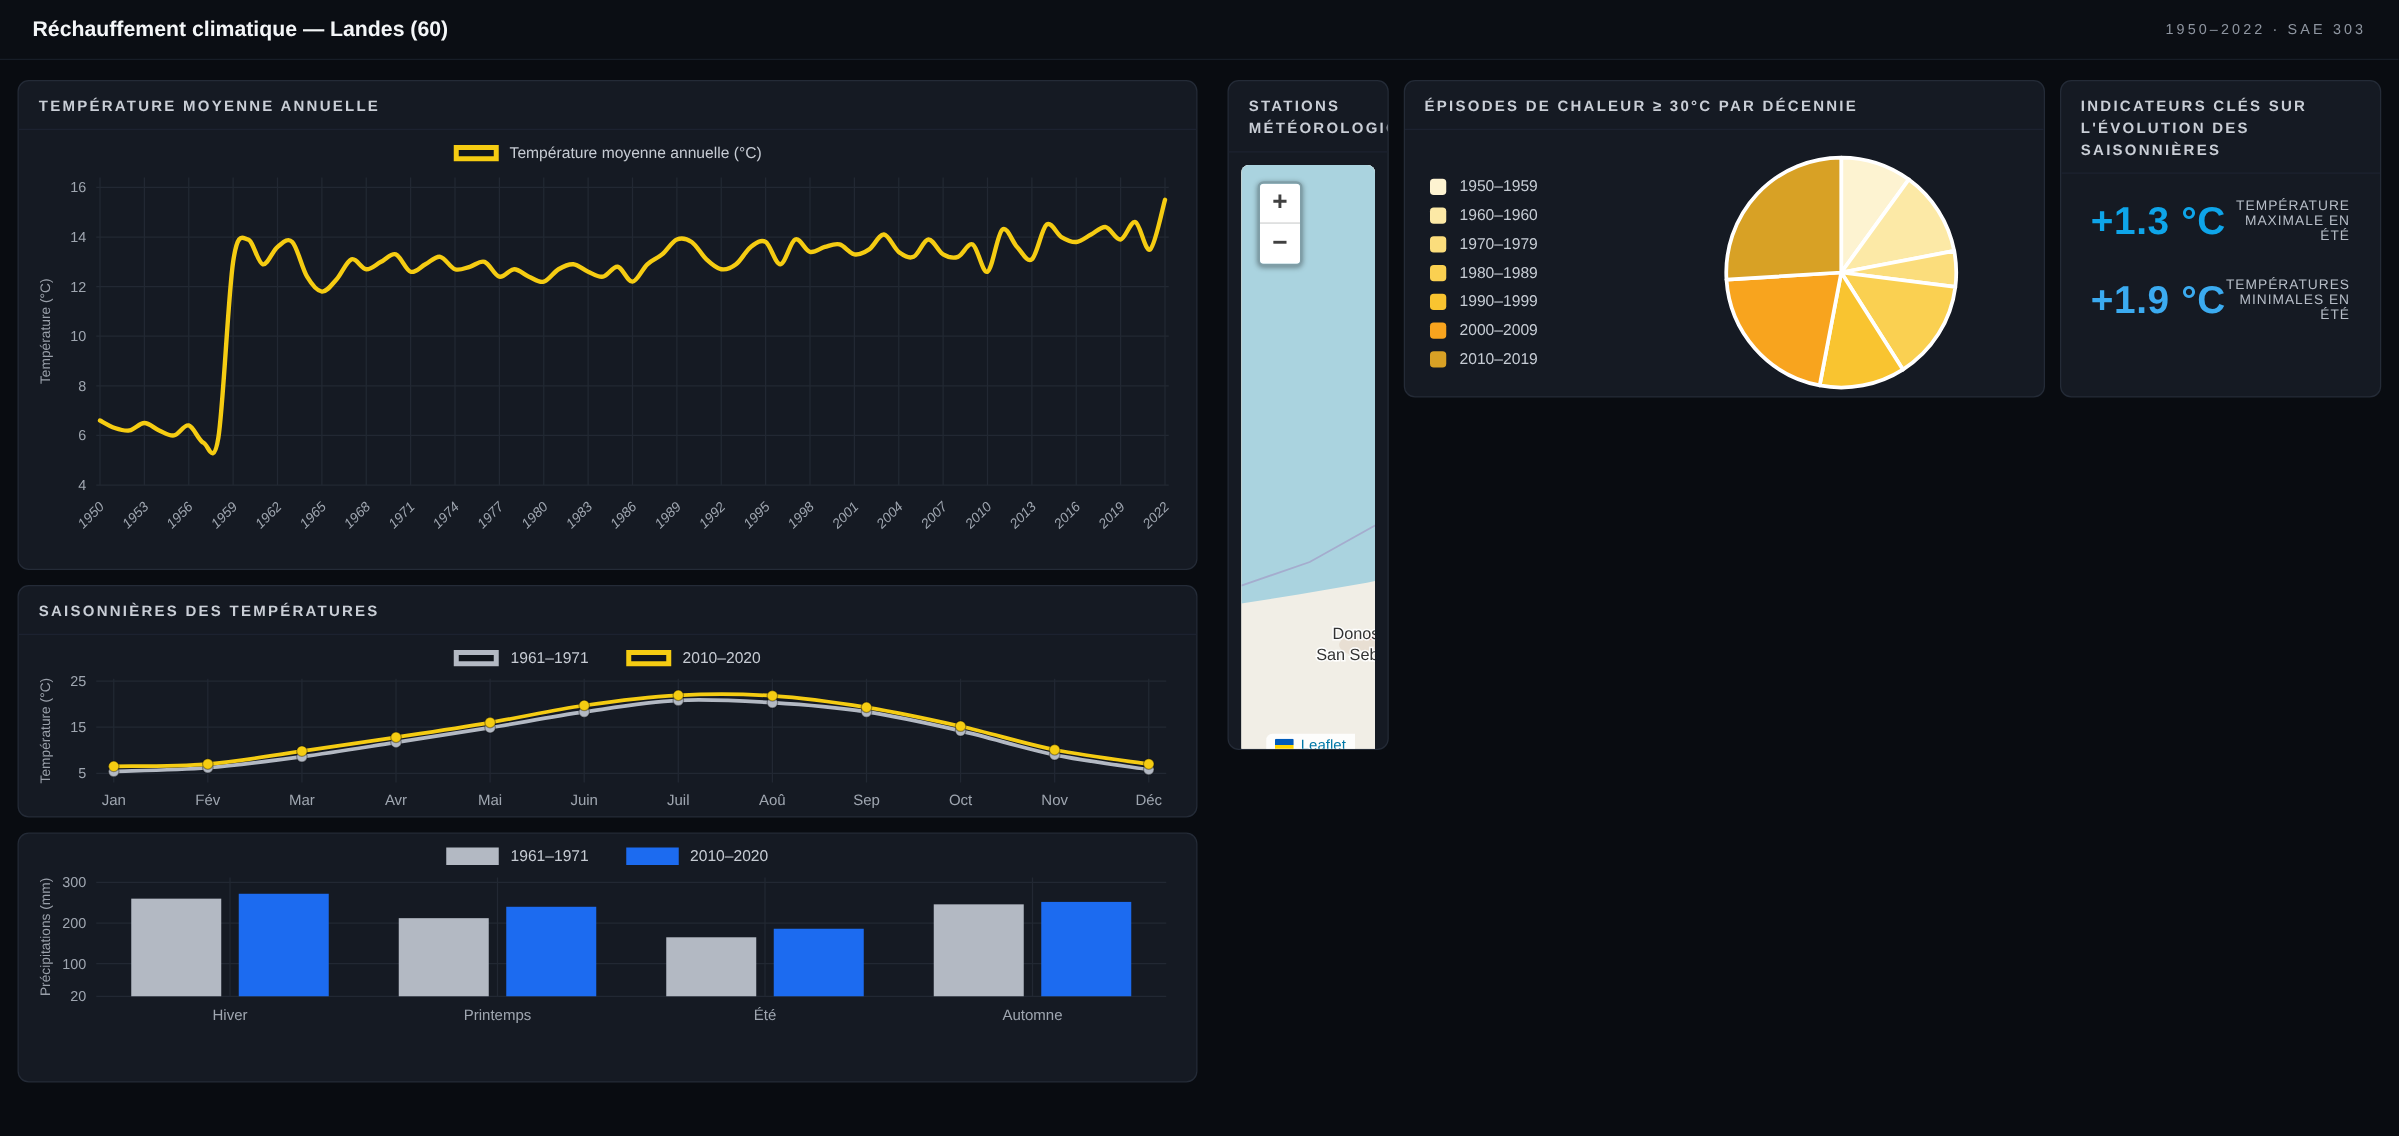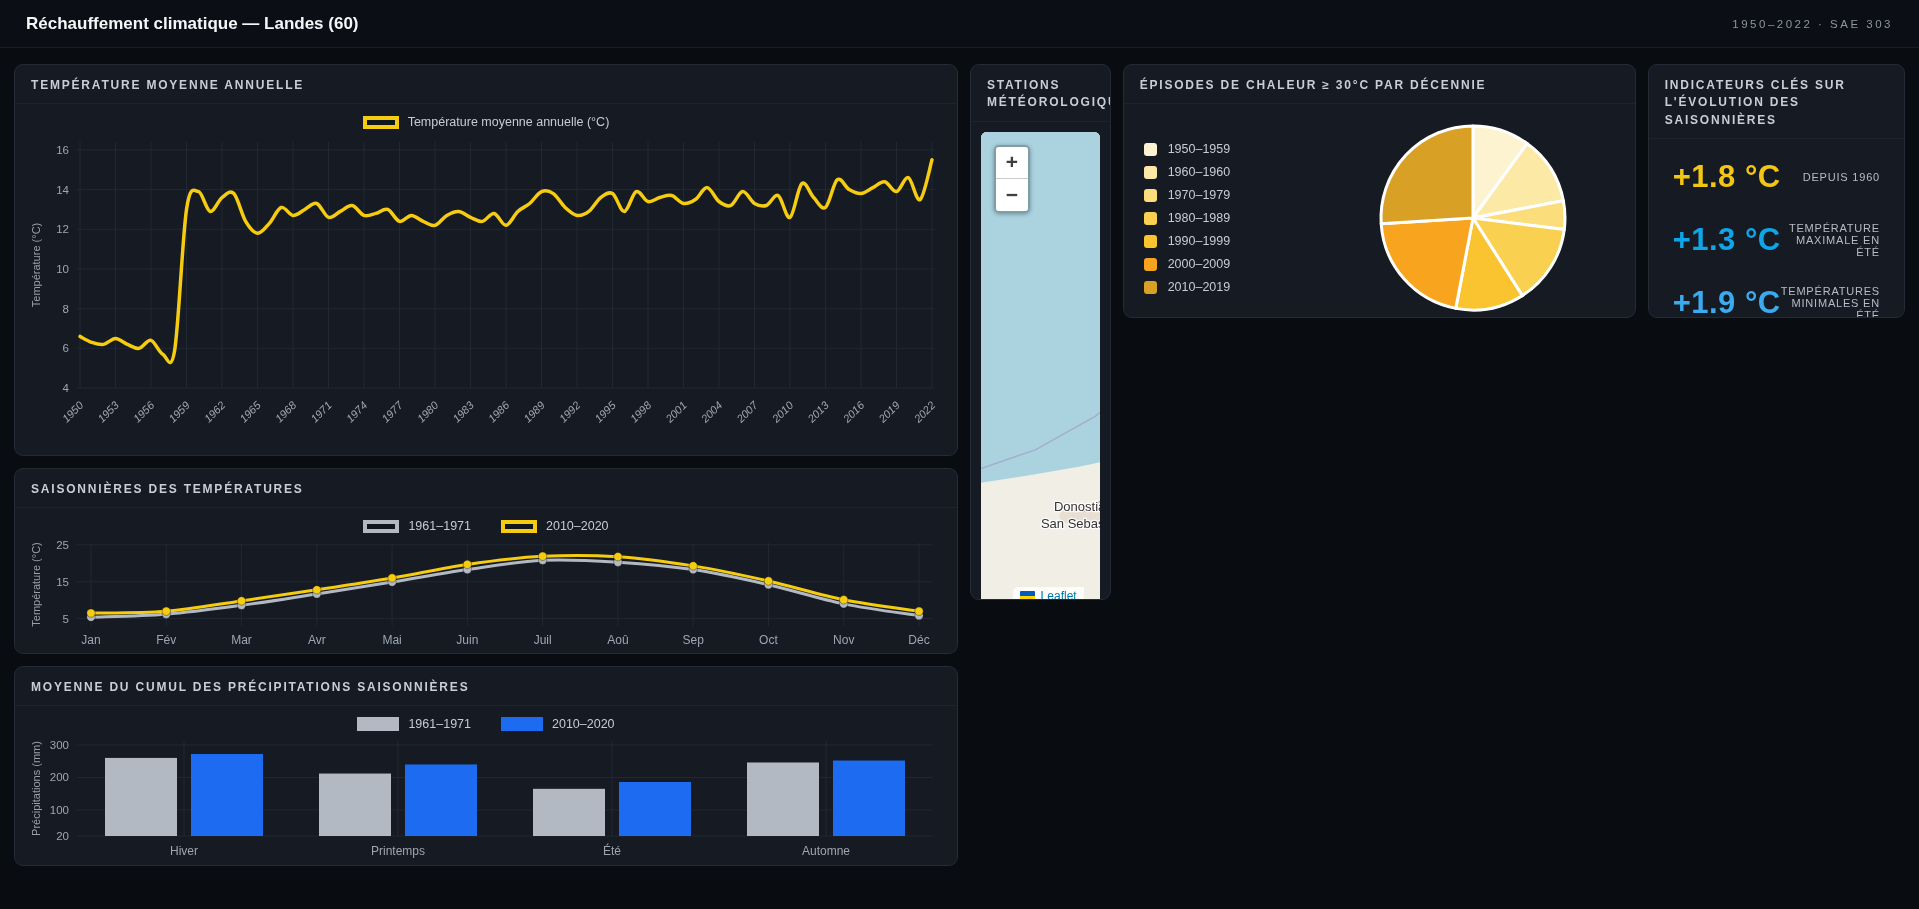--- a/index.html
+++ b/index.html
@@ -1,20 +1,20 @@
 <!DOCTYPE html>
 <html><head>
 <meta charset="utf-8">
 <style>
   html,body{margin:0;padding:0}
   body{width:1919px;height:909px;background:#090c11;font-family:"Liberation Sans",sans-serif;color:#dfe3e8;overflow:hidden}
   .header{height:48px;display:flex;align-items:center;justify-content:space-between;padding:0 26px;background:#0b0e14;border-bottom:1px solid #171d27;box-sizing:border-box}
   .h-title{font-size:17px;font-weight:bold;color:#f4f6f8}
   .h-right{font-size:11.5px;color:#8e95a0;letter-spacing:2.5px}
-  .content{display:flex;gap:12px;padding:16px 14px 0 14px}
+  .content{display:flex;gap:24px;padding:16px 14px 0 14px}
   .col-left{width:944px;display:flex;flex-direction:column;gap:12px}
   .col-right{flex:1;display:flex;flex-direction:row;gap:12px;min-width:0}
   .panel{background:#151a23;border:1px solid #242b37;border-radius:9px;box-sizing:border-box;overflow:hidden}
   .p-title{font-size:12px;font-weight:bold;letter-spacing:1.8px;color:#c9ced6;padding:12px 16px 9px;border-bottom:1px solid #1c2230;line-height:1.45}
   .p-annual{height:392px}.p-season{height:186px}.p-precip{height:200px}
   .p-map{height:536px}
   .bottom-row{display:flex;gap:12px;height:254px}
   .p-pie{width:513px}.p-ind{flex:1}
   .chart-legend{display:flex;justify-content:center;gap:30px;align-items:center;height:25px;margin-top:5px}
   .lg-item{display:flex;align-items:flex-end;gap:9px;cursor:pointer}
@@ -203,21 +203,20 @@
             <circle cx="515.6363636363636" cy="18.28" r="4.2" fill="#f5cc12" stroke="rgba(0,0,0,.35)" stroke-width="1"></circle>
             <circle cx="590.9090909090909" cy="18.648888888888884" r="4.2" fill="#f5cc12" stroke="rgba(0,0,0,.35)" stroke-width="1"></circle>
             <circle cx="666.1818181818181" cy="27.871111111111112" r="4.2" fill="#f5cc12" stroke="rgba(0,0,0,.35)" stroke-width="1"></circle>
             <circle cx="741.4545454545455" cy="42.99555555555556" r="4.2" fill="#f5cc12" stroke="rgba(0,0,0,.35)" stroke-width="1"></circle>
             <circle cx="816.7272727272727" cy="61.80888888888889" r="4.2" fill="#f5cc12" stroke="rgba(0,0,0,.35)" stroke-width="1"></circle>
             <circle cx="892" cy="73.24444444444444" r="4.2" fill="#f5cc12" stroke="rgba(0,0,0,.35)" stroke-width="1"></circle>
           </svg></div>
     </div>
 
     <div class="panel p-precip">
-      <div class="p-title">MOYENNE DU CUMUL DES PRÉCIPITATIONS SAISONNIÈRES</div>
       <div class="chart-legend">
           <span class="lg-item">
             <span class="lg-sw-bar" style="background: rgb(179, 185, 195);"></span>
             <span class="lg-label">1961–1971</span>
           </span>
           <span class="lg-item">
             <span class="lg-sw-bar" style="background: rgb(28, 107, 240);"></span>
             <span class="lg-label">2010–2020</span>
           </span>
         </div>
@@ -473,24 +472,20 @@
                 <path d="M98,98 L80.76091905811336,188.37042706703937 A92,92 0 0 1 6.18154098459901,103.77672779669689 Z" fill="#f8a41e" stroke="#ffffff" stroke-width="3" stroke-linejoin="round"></path>
                 <path d="M98,98 L6.18154098459901,103.77672779669689 A92,92 0 0 1 97.99999999999999,6 Z" fill="#d8a125" stroke="#ffffff" stroke-width="3" stroke-linejoin="round"></path>
               </svg>
             </div>
         </div>
       </div>
       <div class="panel p-ind">
         <div class="p-title">INDICATEURS CLÉS SUR L'ÉVOLUTION DES SAISONNIÈRES</div>
         <div class="ind-body">
           <div class="ind-row">
-            <span class="ind-value" style="color: rgb(242, 198, 20);">+1.8 °C</span>
-            <span class="ind-label">DEPUIS 1960</span>
-          </div>
-          <div class="ind-row">
             <span class="ind-value" style="color: #0ea5e9;">+1.3 °C</span>
             <span class="ind-label">TEMPÉRATURE MAXIMALE EN ÉTÉ</span>
           </div>
           <div class="ind-row">
             <span class="ind-value" style="color: rgb(59, 171, 240);">+1.9 °C</span>
             <span class="ind-label">TEMPÉRATURES MINIMALES EN ÉTÉ</span>
           </div>
         </div>
       </div>
     </div>

